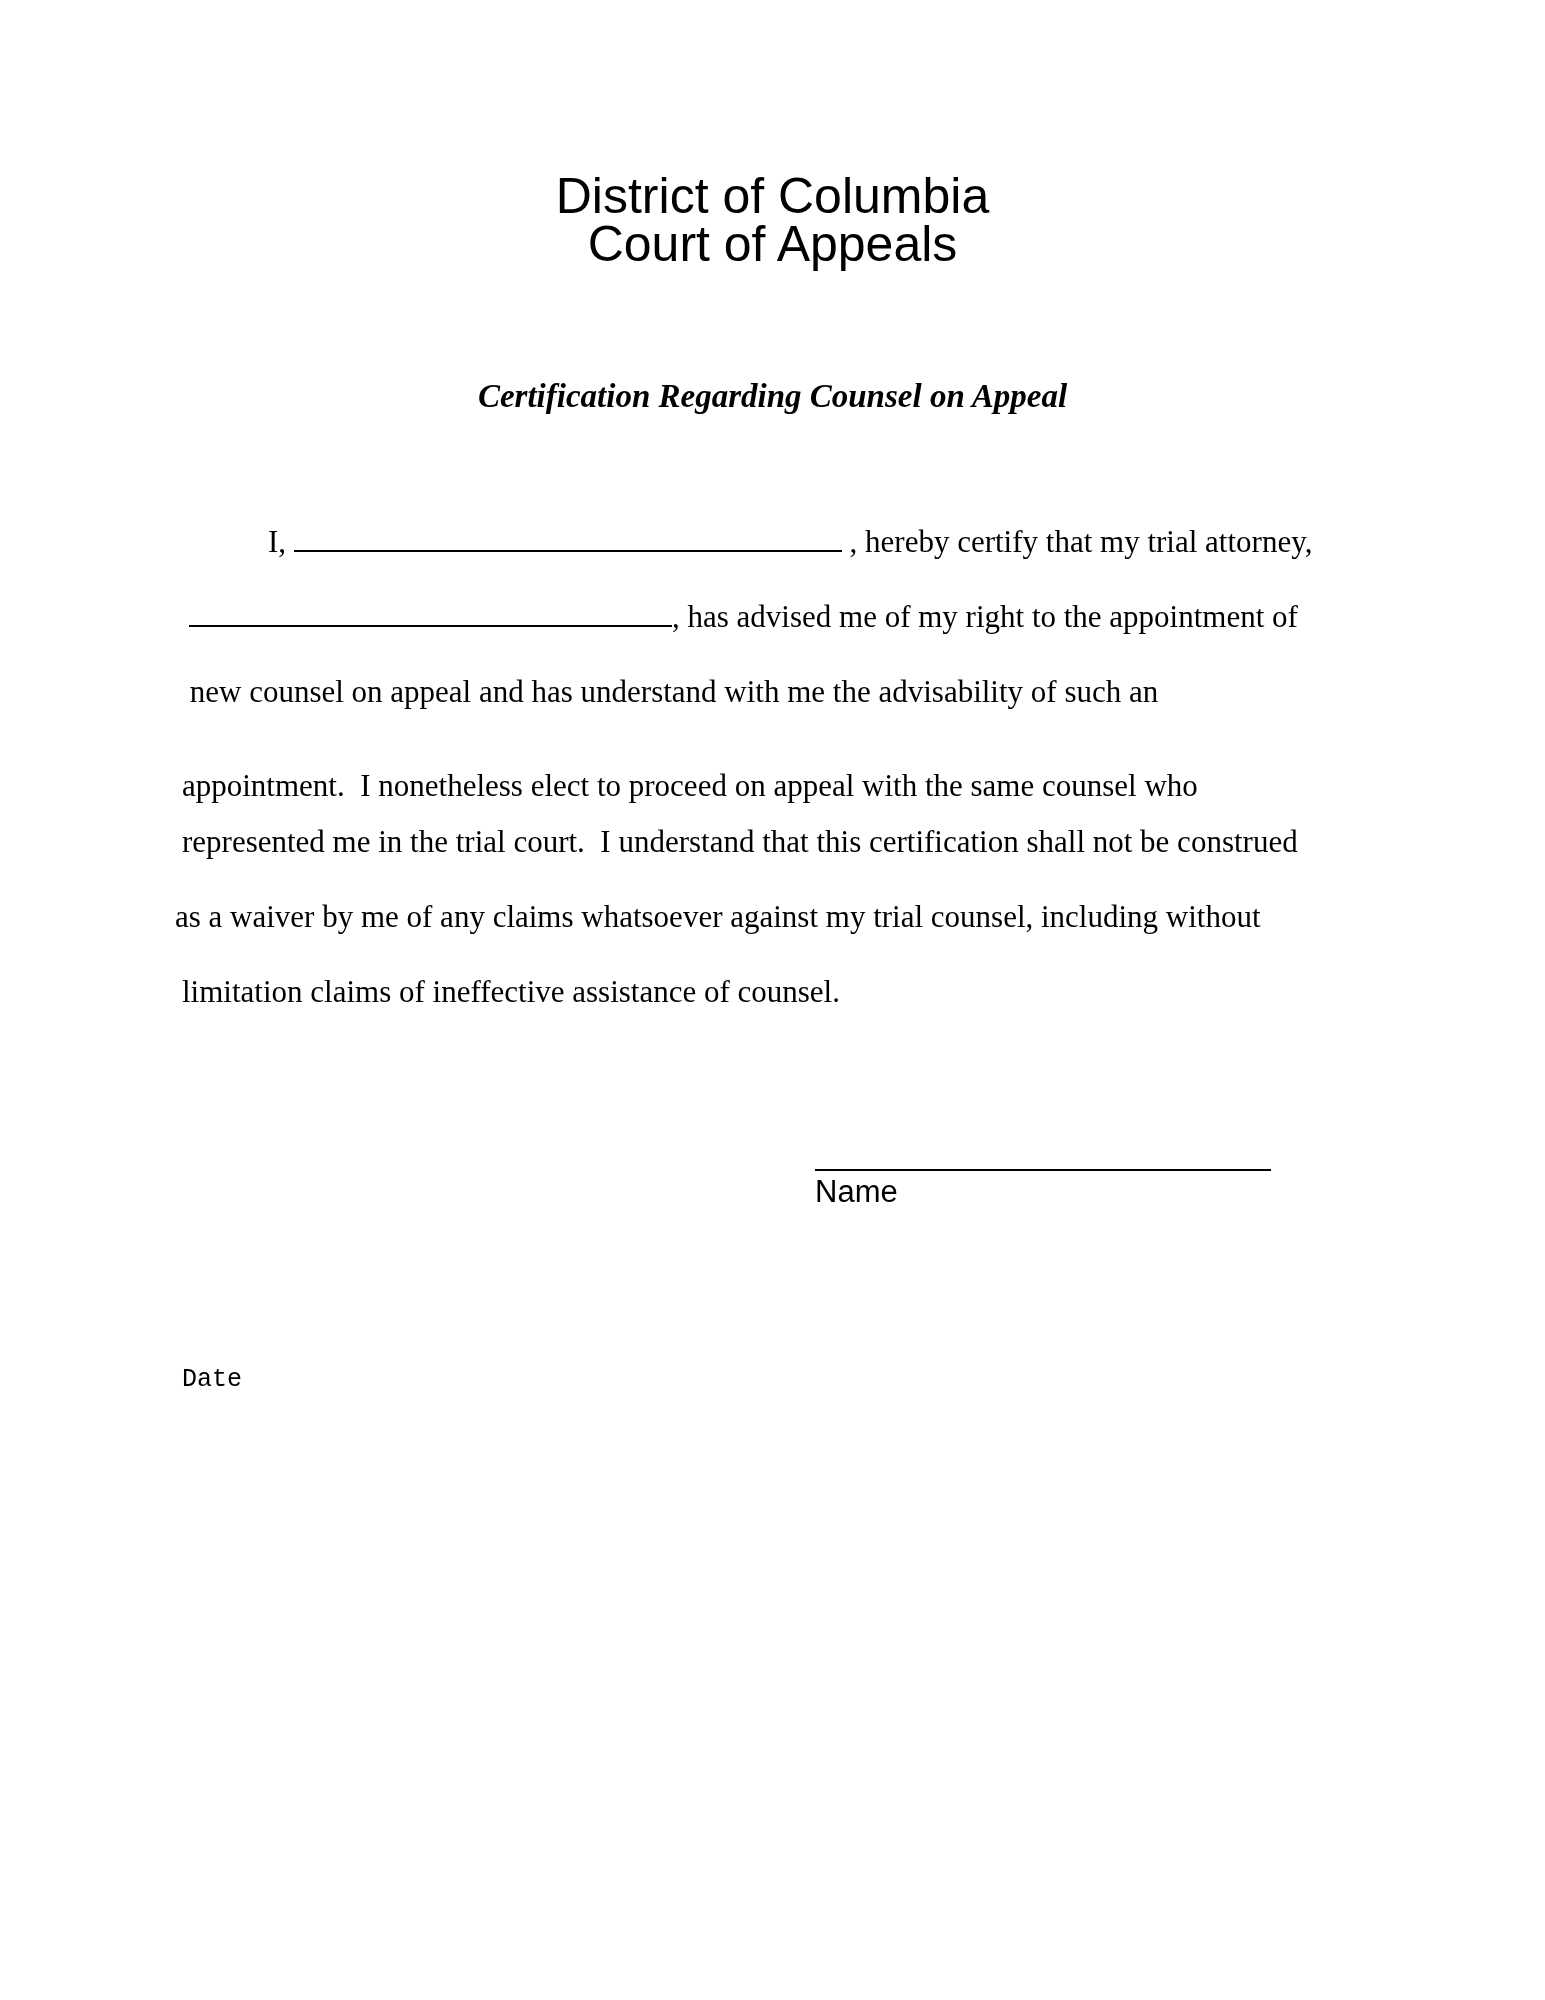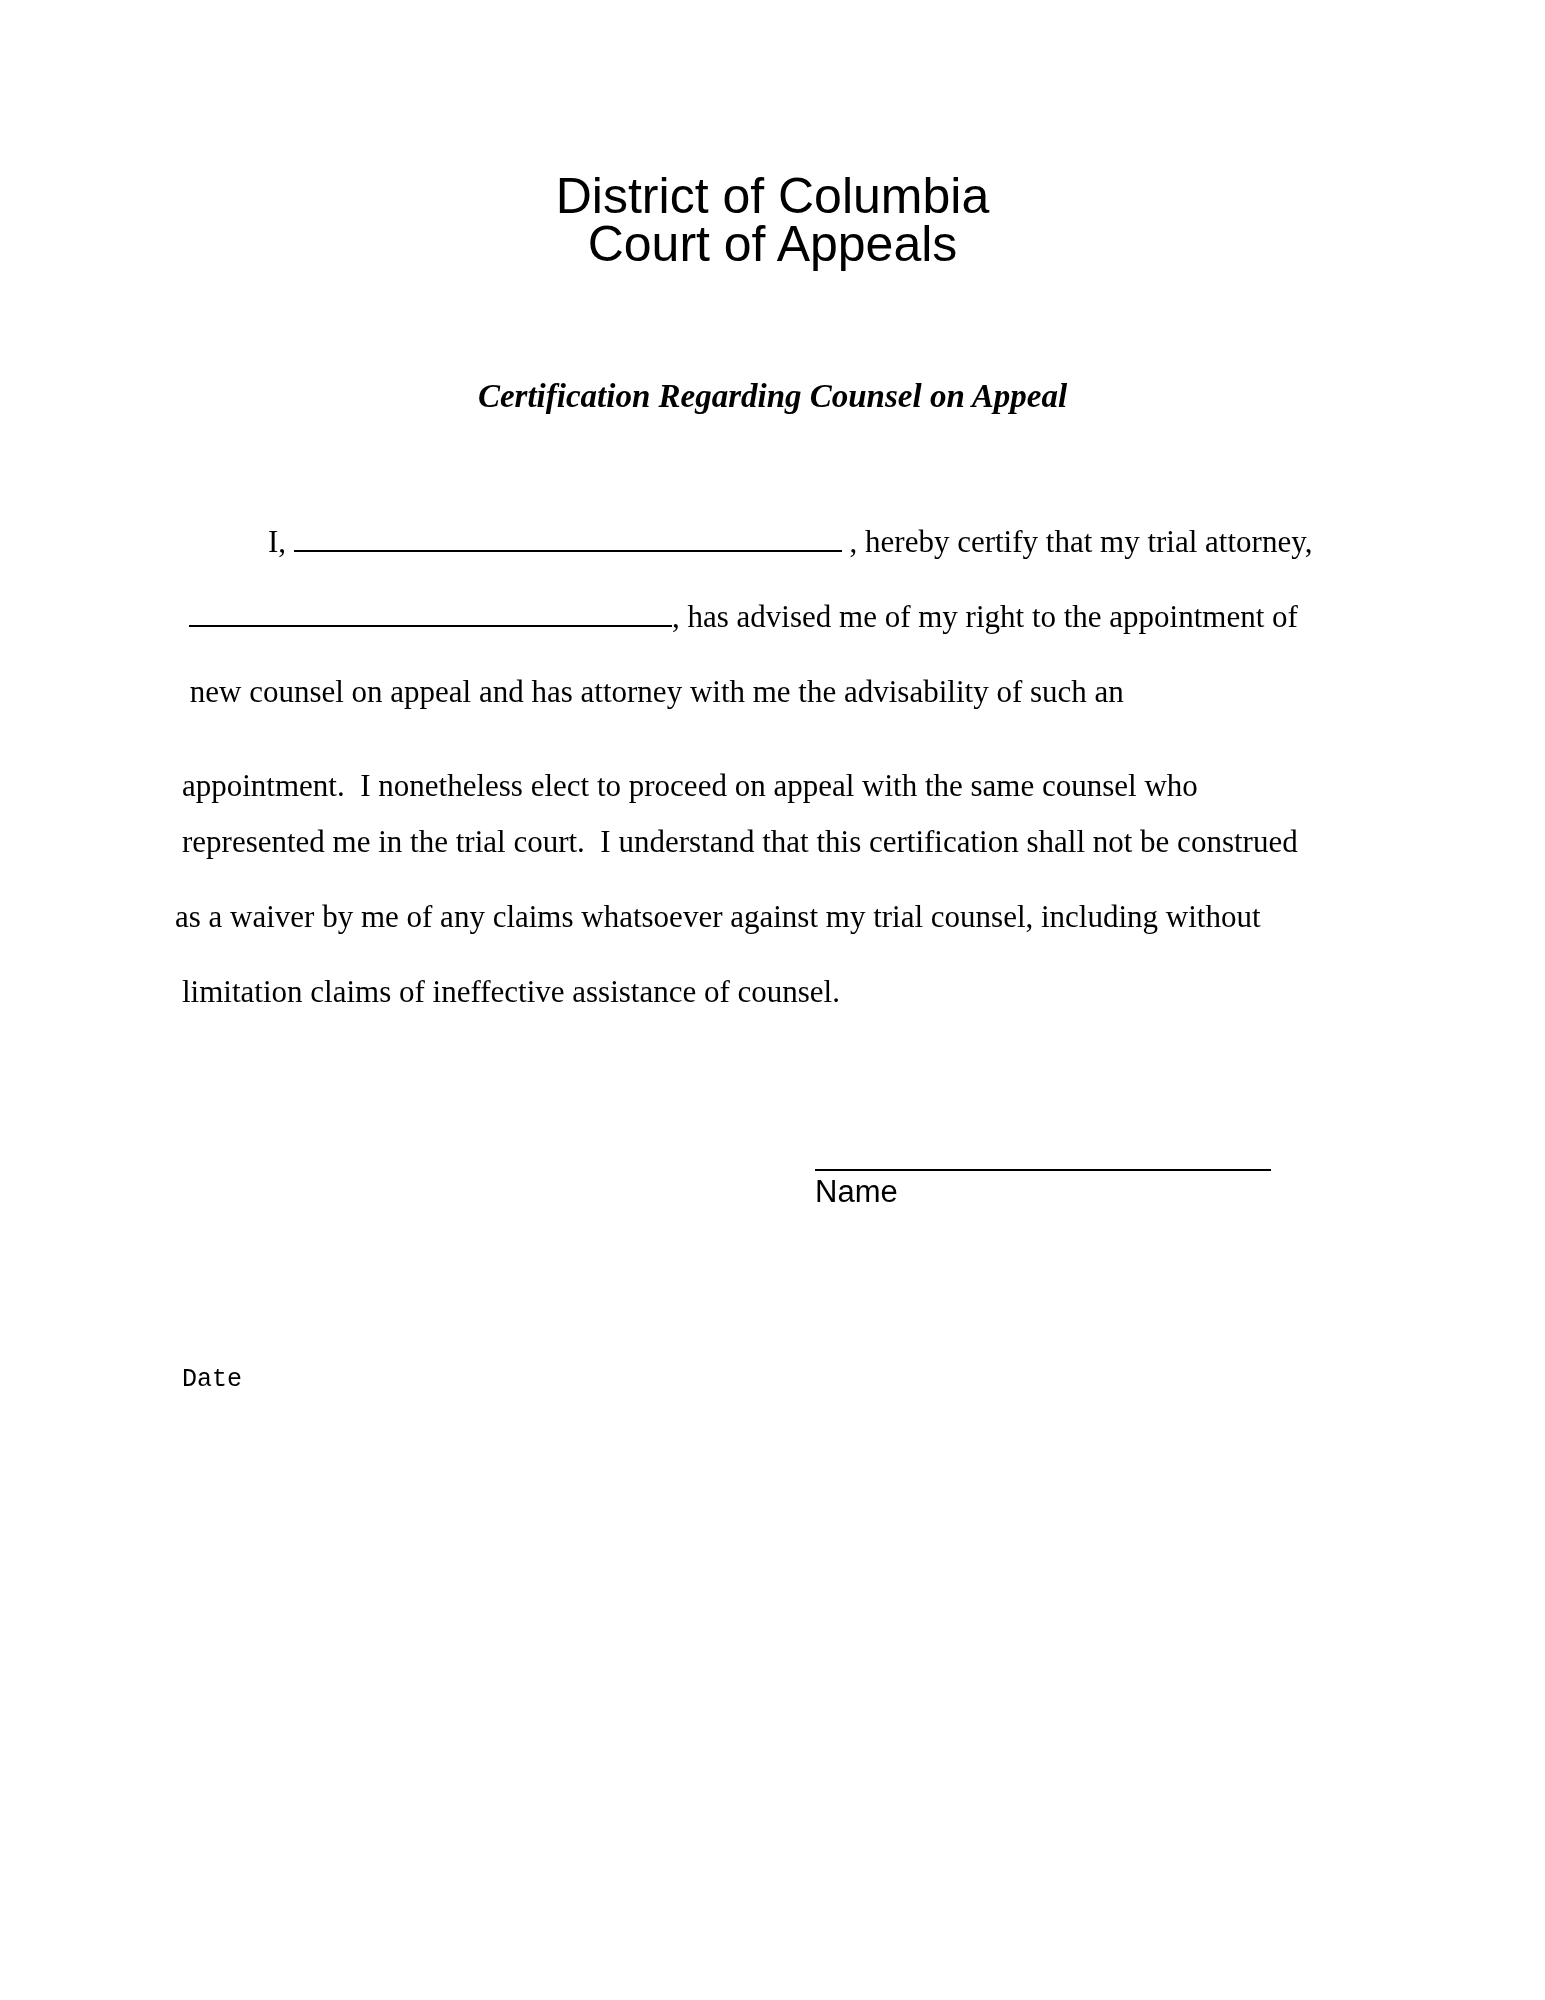--- a/index.html
+++ b/index.html
@@ -92,21 +92,21 @@
     <div>District of Columbia</div>
     <div>Court of Appeals</div>
   </div>
 
   <div class="form-title">Certification Regarding Counsel on Appeal</div>
 
   <div class="body-line" style="left:189px; top:599px;"><span class="blank" style="width:483px;"></span><span>, has advised me of my right to the appointment of</span></div>
 
   <div class="body-line" style="left:268px; top:524px;"><span>I,</span> <span class="blank" style="width:548px;"></span><span> , hereby certify that my trial attorney,</span></div>
 
-  <div class="body-line" style="left:182px; top:674px;"> new counsel on appeal and has attorney with me the advisability of such an</div>
+  <div class="body-line" style="left:182px; top:674px;"> new counsel on appeal and has understand with me the advisability of such an</div>
   <div class="body-line" style="left:182px; top:749px;margin-top:19px;">appointment.  I nonetheless elect to proceed on appeal with the same counsel who</div>
   <div class="body-line" style="left:182px; top:824px;">represented me in the trial court.  I understand that this certification shall not be construed</div>
   <div class="body-line" style="left:175px; top:899px;">as a waiver by me of any claims whatsoever against my trial counsel, including without</div>
   <div class="body-line" style="left:182px; top:974px;">limitation claims of ineffective assistance of counsel.</div>
 
   <div class="sig-line"></div>
   <div class="sig-label">Name</div>
 
   <div class="date-label">Date</div>
 

